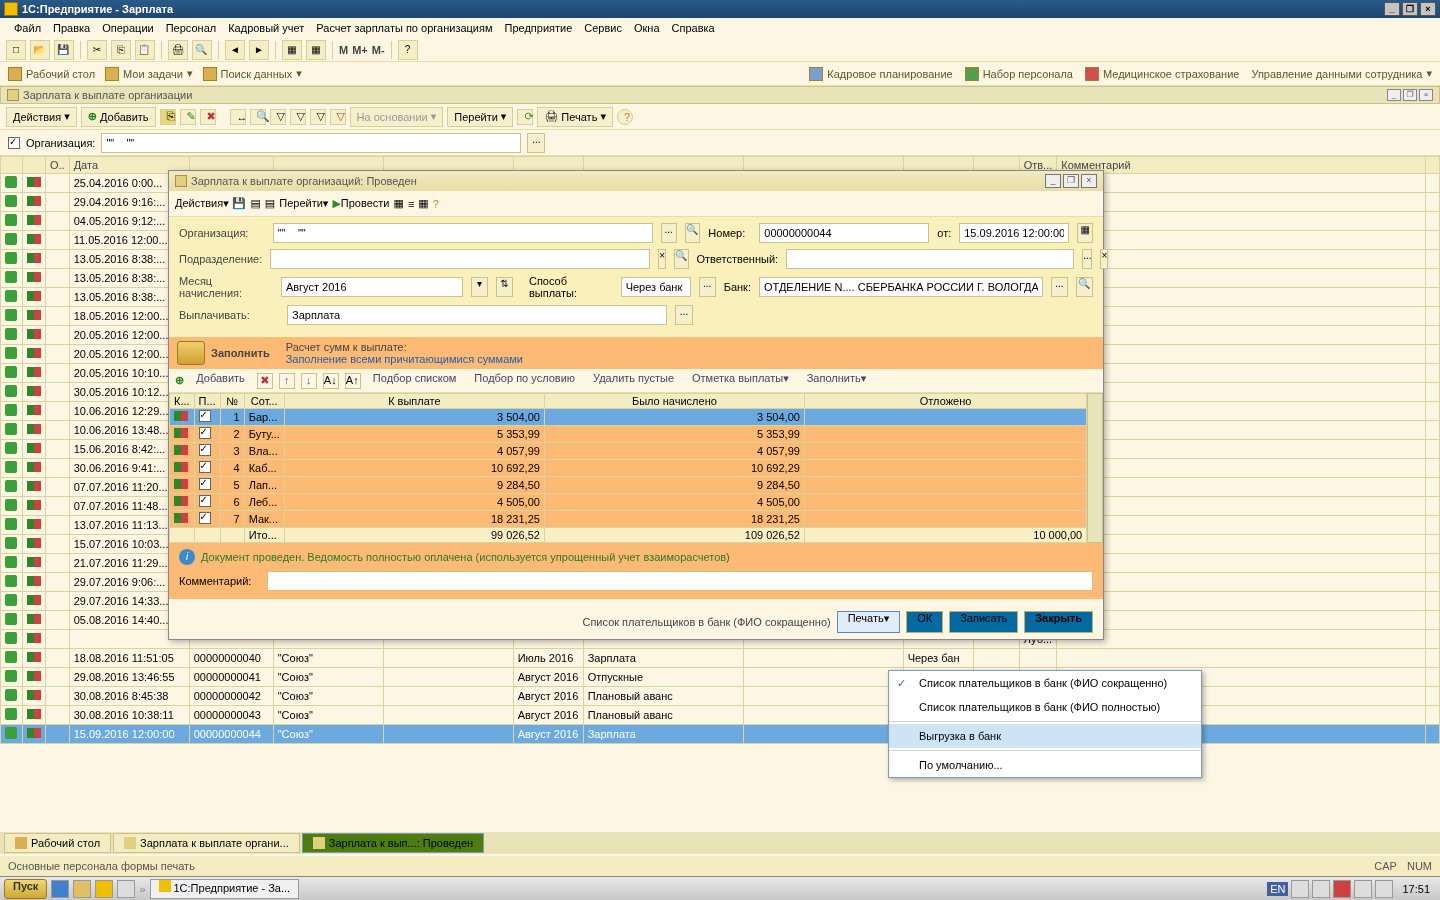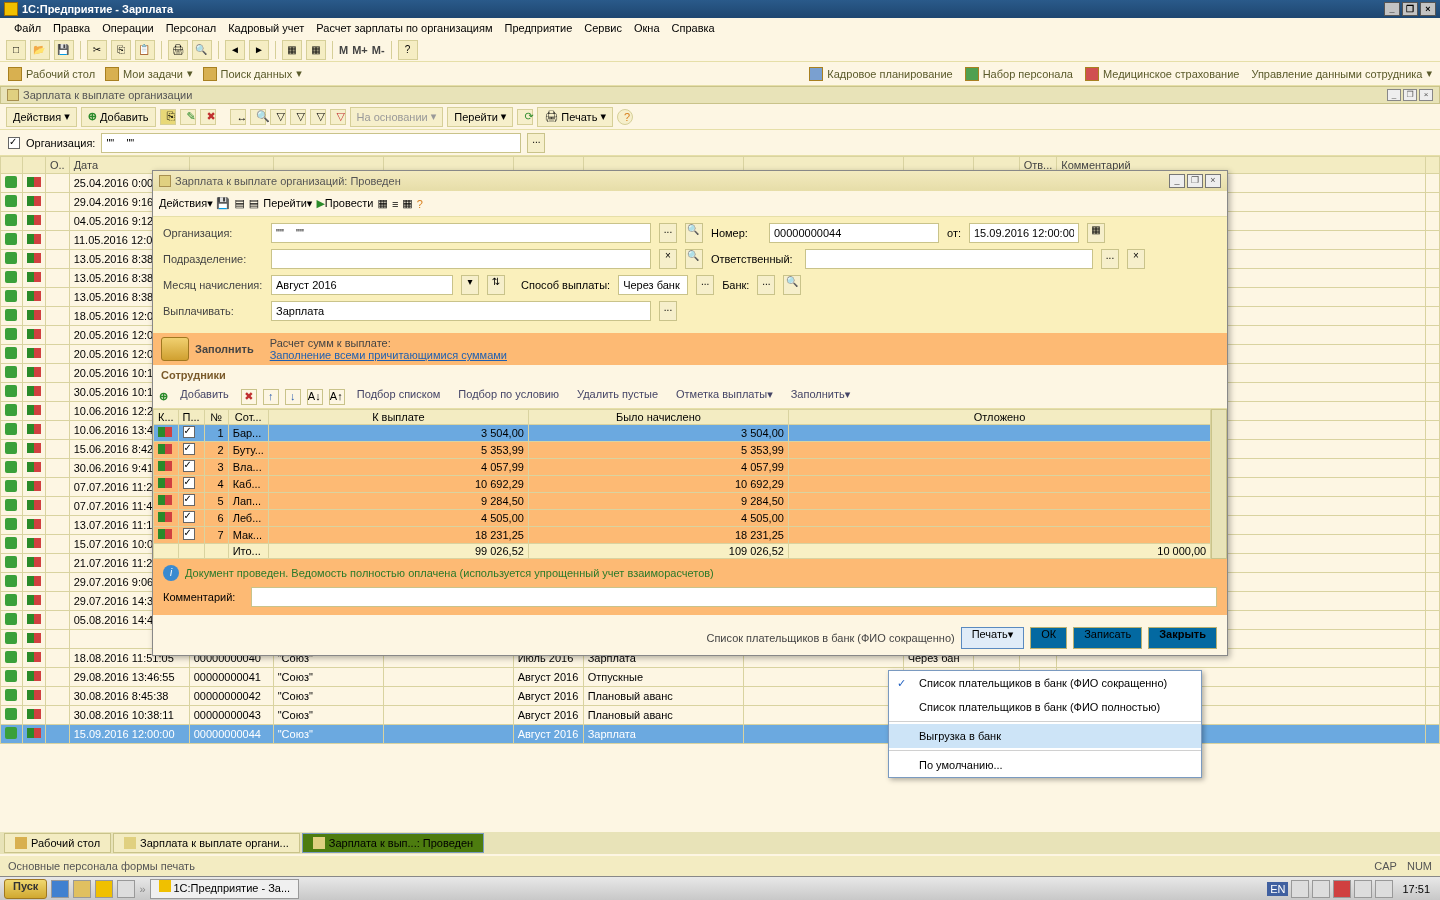--- a/index.html
+++ b/index.html
@@ -24,36 +24,36 @@
 .toolbar2 .btn{height:20px;padding:0 6px;border:1px solid #d6cf98;background:#f6efcb;display:flex;align-items:center;gap:3px;}
 .toolbar2 .ico{width:16px;height:16px;}
 .filterbar{background:#fdf6e3;height:26px;display:flex;align-items:center;padding:0 8px;gap:6px;border-bottom:1px solid #e6dfa8;}
 .filterbar input[type=text]{height:20px;border:1px solid #c9c38a;background:#fff;padding:0 4px;}
 .maingrid{position:relative;}
 .grid-wrap{overflow:hidden;}
 table.grid{width:100%;border-collapse:collapse;}
 table.grid th, table.grid td{border:1px solid #d9d3a0;padding:2px 4px;font-size:11px;text-align:left;white-space:nowrap;overflow:hidden;}
 table.grid th{background:#f3ecc2;font-weight:normal;color:#444;}
 table.grid tr.sel td{background:#6ba9e0;color:#fff;}
-.dialog{position:absolute;left:152px;top:170px;width:1076px;background:#fdf6e3;border:1px solid #888;box-shadow:2px 2px 6px rgba(0,0,0,.3);z-index:10;}
+.dialog{position:absolute;left:168px;top:170px;width:936px;background:#fdf6e3;border:1px solid #888;box-shadow:2px 2px 6px rgba(0,0,0,.3);z-index:10;}
 .dialog .dlg-title{background:linear-gradient(#f3eabf,#e6dda8);height:20px;display:flex;align-items:center;padding:0 6px;color:#555;font-size:11px;}
 .dialog .dlg-title .spacer{flex:1;}
 .dialog .dlg-title .db{width:16px;height:14px;border:1px solid #777;background:#eee;margin-left:2px;font-size:9px;text-align:center;}
 .dialog .dlg-toolbar{background:#fdf6e3;height:26px;display:flex;align-items:center;padding:0 6px;gap:4px;border-bottom:1px solid #e6dfa8;}
 .dialog .dlg-body{background:#faf0bc;padding:6px 10px;}
 .fld-row{display:flex;align-items:center;margin-bottom:6px;gap:8px;}
 .fld-lbl{width:100px;color:#444;}
 .fld-input{height:20px;border:1px solid #c9c38a;background:#fff;padding:0 4px;flex:0 0 auto;}
 .fld-input.wide{width:380px;}
 .btn-small{width:18px;height:20px;border:1px solid #c9c38a;background:#f6efcb;text-align:center;font-size:10px;}
 .dlg-section{background:#fdba74;}
 .fill-btn{display:flex;align-items:center;gap:6px;padding:4px 8px;}
 .fill-btn .fic{width:28px;height:24px;background:linear-gradient(#f0d070,#d0a030);border:1px solid #a07820;border-radius:3px;}
 .fill-btn b{color:#444;}
-.dlg-link{color:#2060b0;text-decoration:underline;cursor:pointer;}
+.dlg-link{color:#2060b0;cursor:pointer;}
 .emp-hdr{background:#fdf6e3;padding:4px 8px;color:#7a5a2a;font-weight:bold;}
 .emp-toolbar{background:#fdf6e3;height:24px;display:flex;align-items:center;padding:0 6px;gap:6px;border-bottom:1px solid #e6dfa8;}
 .emp-toolbar .eb{height:18px;padding:0 6px;border:none;background:transparent;color:#446;}
 .emp-toolbar .eic{width:16px;height:16px;border:1px solid #c9c38a;}
 table.emp{width:100%;border-collapse:collapse;}
 table.emp th, table.emp td{border:1px solid #d9d3a0;padding:1px 4px;font-size:11px;}
 table.emp th{background:#f3ecc2;font-weight:normal;}
 table.emp td.num{text-align:right;}
 table.emp tr.sel td{background:#6ba9e0;}
 table.emp tr.total td{background:#f8f0c4;font-weight:normal;}
@@ -804,39 +804,39 @@
     </div>
     <div class="fld-row">
       <span class="fld-lbl">Месяц начисления:</span>
       <input class="fld-input" style="width: 182px;" value="Август 2016">
       <div class="btn-small">▾</div>
       <div class="btn-small">⇅</div>
       <span style="margin-left:8px">Способ выплаты:</span>
       <input class="fld-input" style="width: 70px;" value="Через банк">
       <div class="btn-small">...</div>
       <span style="">Банк:</span>
+      <input class="fld-input" style="width: 284px;" value="ОТДЕЛЕНИЕ N.... СБЕРБАНКА РОССИИ Г. ВОЛОГДА">
       <div class="btn-small">...</div>
       <div class="btn-small">🔍</div>
     </div>
     <div class="fld-row">
       <span class="fld-lbl">Выплачивать:</span>
       <input class="fld-input wide" value="Зарплата" style="">
       <div class="btn-small">...</div>
     </div>
   </div>
   <div class="dlg-section">
     <div class="fill-btn">
       <div class="fic"></div>
       <b>Заполнить</b>
       <div style="margin-left:10px">
         <div style="color:#444">Расчет сумм к выплате:</div>
         <div class="dlg-link">Заполнение всеми причитающимися суммами</div>
       </div>
     </div>
-    <div class="emp-hdr">Сотрудники</div>
     <div class="emp-toolbar">
       <span style="color:#2a8a2a;font-weight:bold">⊕</span>
         <span class="eb">Добавить</span>
       <div class="eic" style="color:#c03030;text-align:center">✖</div>
       <div class="eic" style="color:#3060b0;text-align:center">↑</div>
       <div class="eic" style="color:#3060b0;text-align:center">↓</div>
       <div class="eic">A↓</div>
       <div class="eic">A↑</div>
       <span class="eb">Подбор списком</span>
       <span class="eb">Подбор по условию</span>

